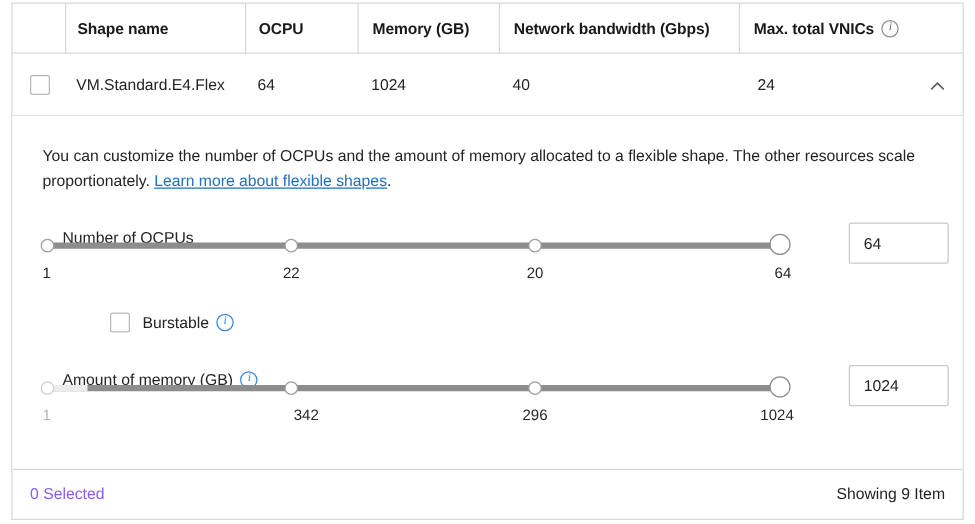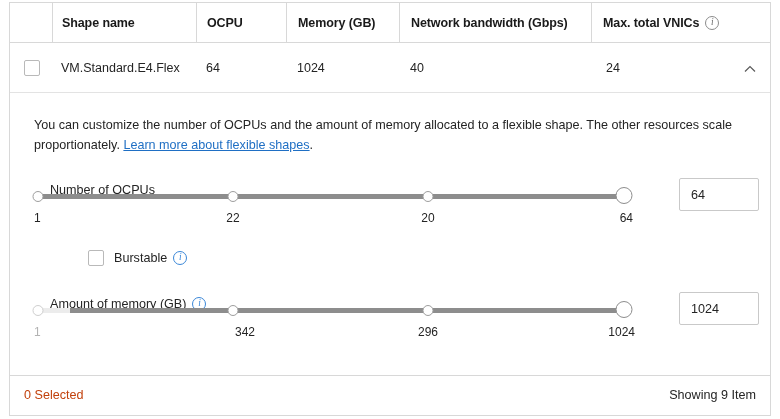--- a/index.html
+++ b/index.html
@@ -294,21 +294,21 @@
     width: 100%;
     height: 40px;
     border-top: 1px solid #d8d8d8;
     box-sizing: border-box;
   }
   .footer-left {
     position: absolute;
     left: 14px;
     top: 12px;
     font-size: 12.6px;
-    color: #c2410c;
+    color: #8b5cf6;
   }
   .footer-right {
     position: absolute;
     right: 14px;
     top: 12px;
     font-size: 12.6px;
     color: #242424;
   }
 </style>
 </head>

